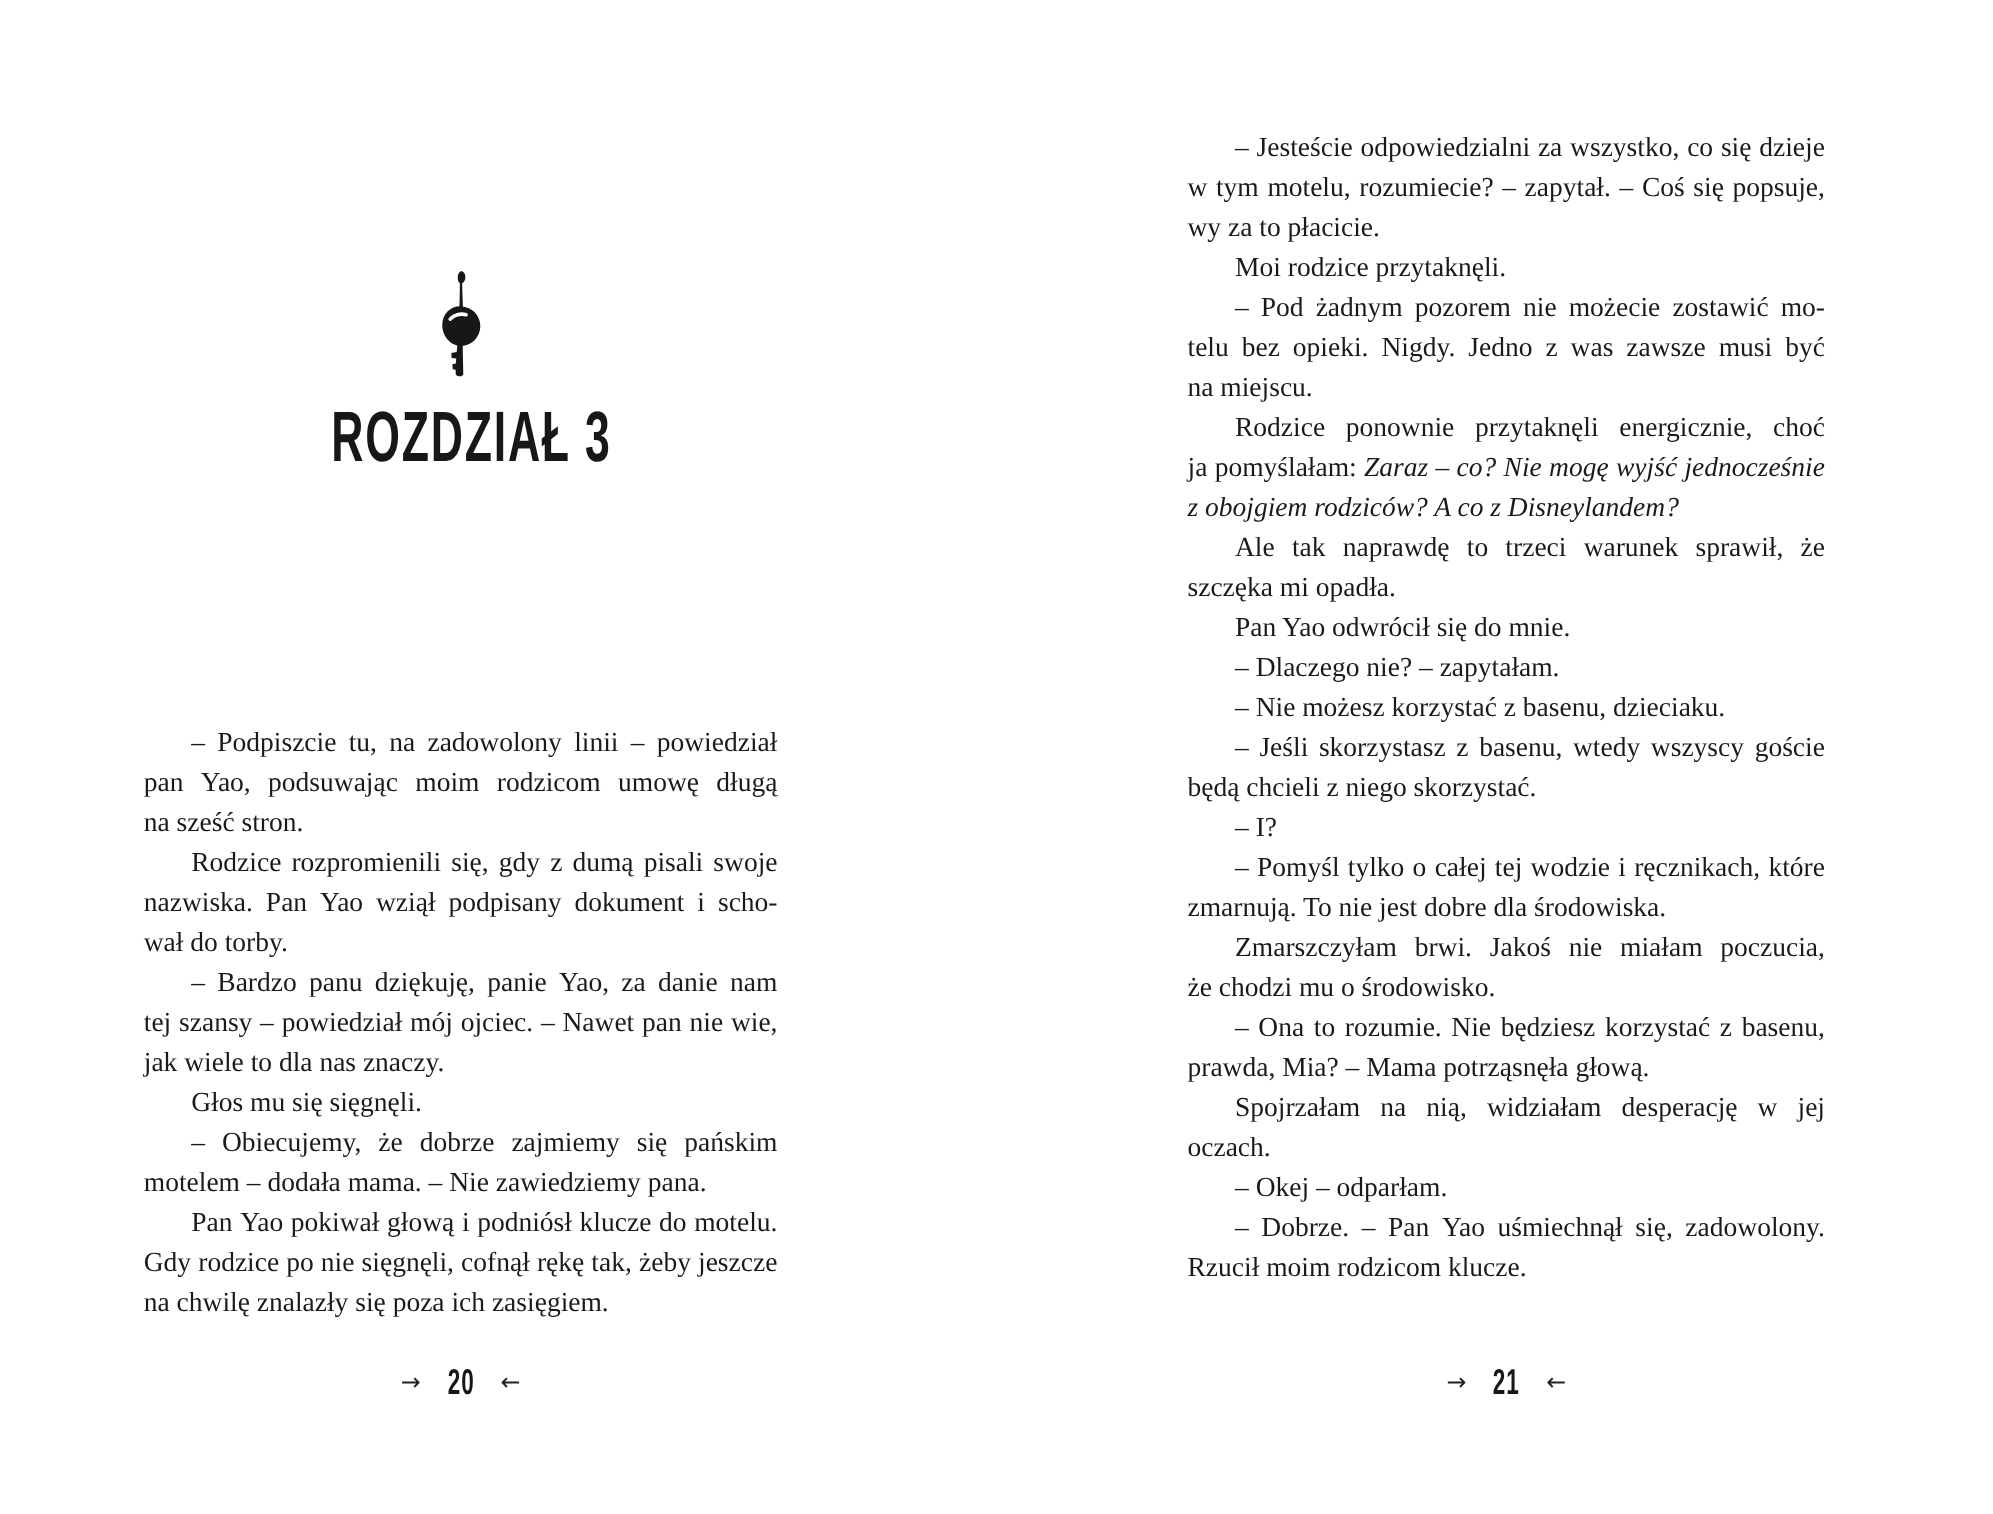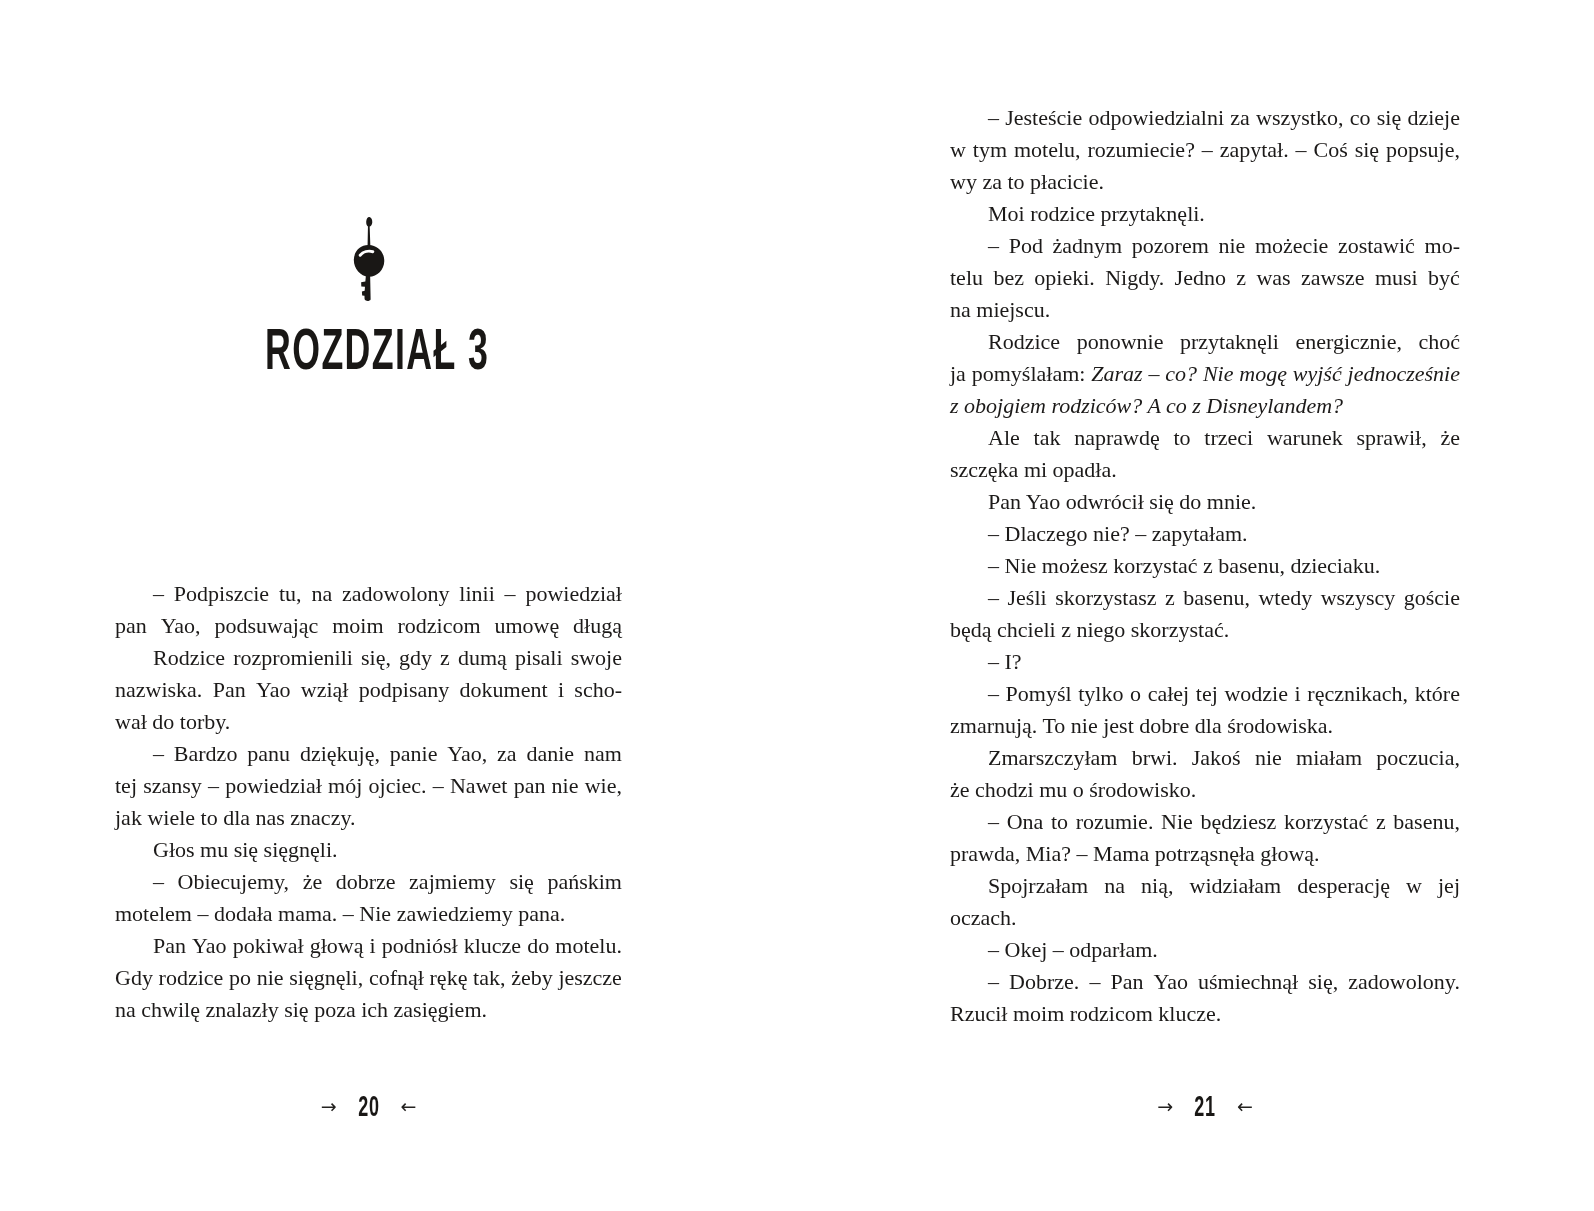--- a/index.html
+++ b/index.html
@@ -101,20 +101,21 @@
         </div>
         <div class="line just">
           <span class="">pan</span>
           <span class="">Yao,</span>
           <span class="">podsuwając</span>
           <span class="">moim</span>
           <span class="">rodzicom</span>
           <span class="">umowę</span>
           <span class="">długą</span>
         </div>
+        <div class="line last"><span>na sześć stron.</span></div>
       </div>
       <div class="para">
         <div class="line just indent">
           <span class="">Rodzice</span>
           <span class="">rozpromienili</span>
           <span class="">się,</span>
           <span class="">gdy</span>
           <span class="">z</span>
           <span class="">dumą</span>
           <span class="">pisali</span>

